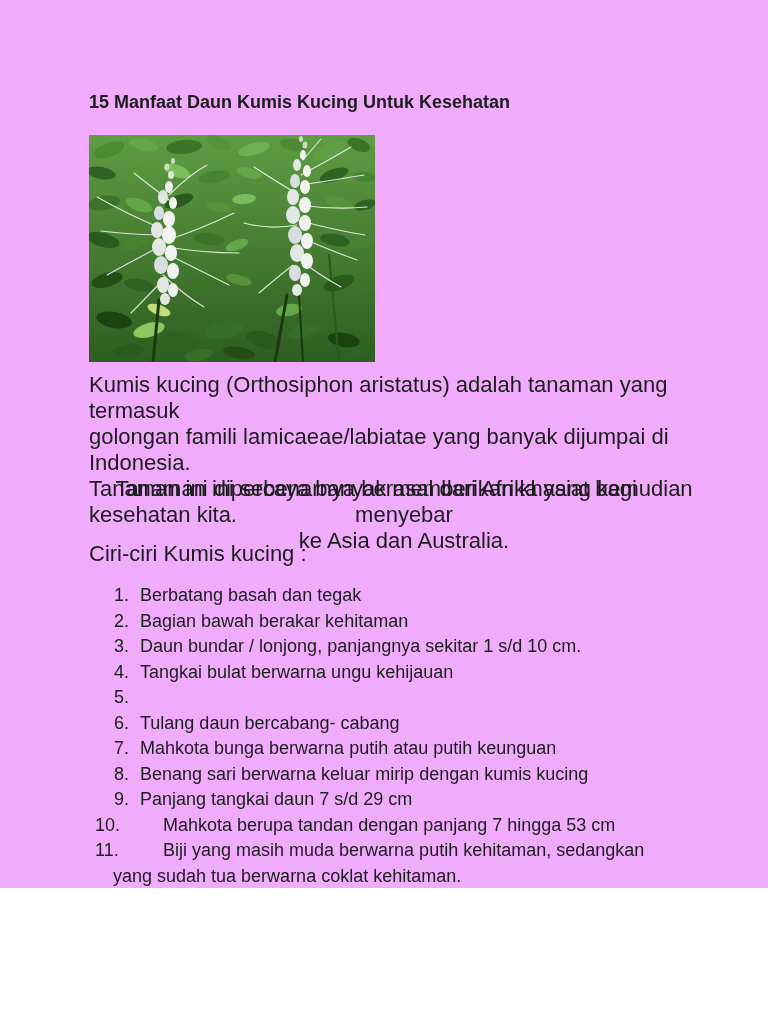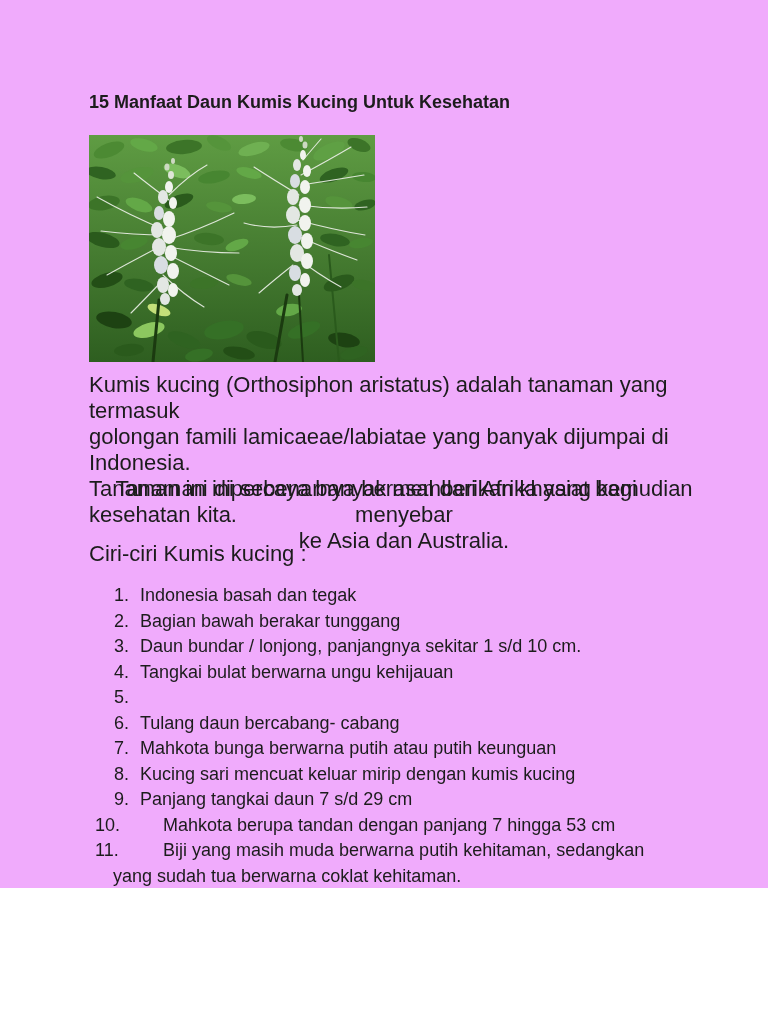--- a/index.html
+++ b/index.html
@@ -182,25 +182,25 @@
 Tanaman ini dipercaya banyak memberikan khasiat bagi kesehatan kita.</div>
 
   <div class="para p2">Tanaman ini sebenarnya berasal dari Afrika yang kemudian menyebar
 ke Asia dan Australia.</div>
 
   <div class="list-intro">Ciri-ciri Kumis kucing :</div>
 
   <div class="list">
     <div class="li">
         <span class="num">1.</span>
-        <span class="txt">Indonesia basah dan tegak</span>
+        <span class="txt">Berbatang basah dan tegak</span>
       </div>
     <div class="li">
         <span class="num">2.</span>
-        <span class="txt">Bagian bawah berakar tunggang</span>
+        <span class="txt">Bagian bawah berakar kehitaman</span>
       </div>
     <div class="li">
         <span class="num">3.</span>
         <span class="txt">Daun bundar / lonjong, panjangnya sekitar 1 s/d 10 cm.</span>
       </div>
     <div class="li">
         <span class="num">4.</span>
         <span class="txt">Tangkai bulat berwarna ungu kehijauan</span>
       </div>
     <div class="li">
@@ -209,21 +209,21 @@
     <div class="li">
         <span class="num">6.</span>
         <span class="txt">Tulang daun bercabang- cabang</span>
       </div>
     <div class="li">
         <span class="num">7.</span>
         <span class="txt">Mahkota bunga berwarna putih atau putih keunguan</span>
       </div>
     <div class="li">
         <span class="num">8.</span>
-        <span class="txt">Kucing sari mencuat keluar mirip dengan kumis kucing</span>
+        <span class="txt">Benang sari berwarna keluar mirip dengan kumis kucing</span>
       </div>
     <div class="li">
         <span class="num">9.</span>
         <span class="txt">Panjang tangkai daun 7 s/d 29 cm</span>
       </div>
     <div class="li wide">
         <span class="num">10.</span>
         <span class="txt">Mahkota berupa tandan dengan panjang 7 hingga 53 cm</span>
       </div>
     <div class="li wide">

